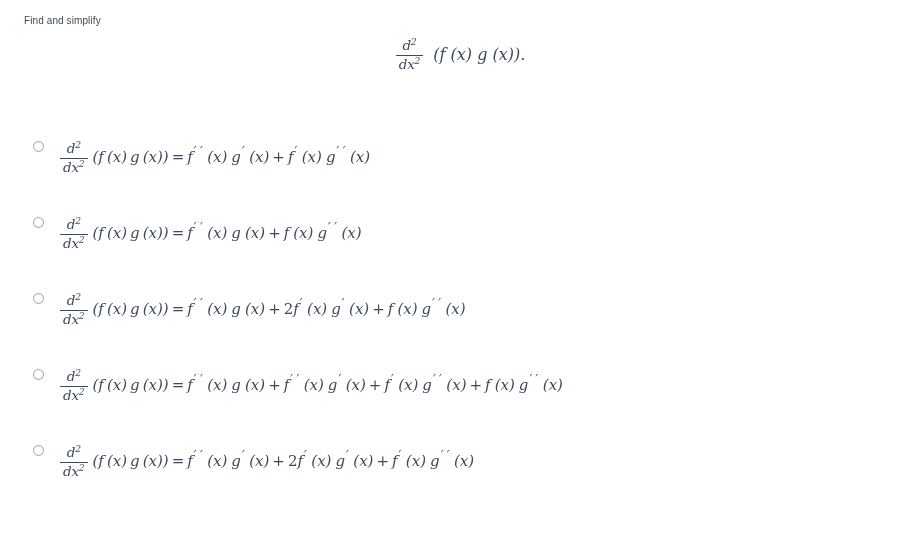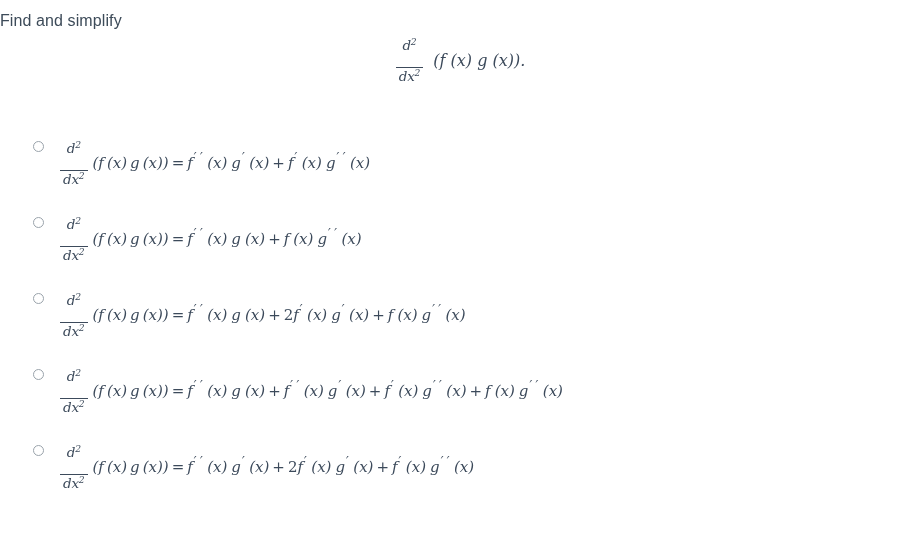--- a/index.html
+++ b/index.html
@@ -13,23 +13,23 @@
     height: 555px;
     position: relative;
     font-family: "Liberation Sans", sans-serif;
     color: #3d4b59;
     overflow: hidden;
   }
 
   
   .prompt {
     position: absolute;
-    left: 0;
+    left: 24px;
     top: 12px;
-    font-size: 16px;
+    font-size: 10px;
     line-height: 18px;
     color: #3d4b59;
     letter-spacing: 0.1px;
   }
 
   
   .math {
     font-family: "DejaVu Serif", "Liberation Serif", serif;
     font-style: italic;
     color: #3c4a5b;
@@ -49,21 +49,21 @@
   }
   .frac .num,
   .frac .den {
     display: block;
     font-style: italic;
     font-size: 13.5px;
     line-height: 1.18;
     padding: 0 3px;
     letter-spacing: -0.2px;
   }
-  .frac .num { margin-bottom: 13px; }
+  .frac .num { margin-bottom: 1px; }
   .frac .bar {
     display: block;
     border-bottom: 1.3px solid #3c4a5b;
     height: 0;
     margin: 1px 0 1px 0;
   }
   .frac sup,
   .math sup {
     font-size: 0.68em;
     vertical-align: super;

